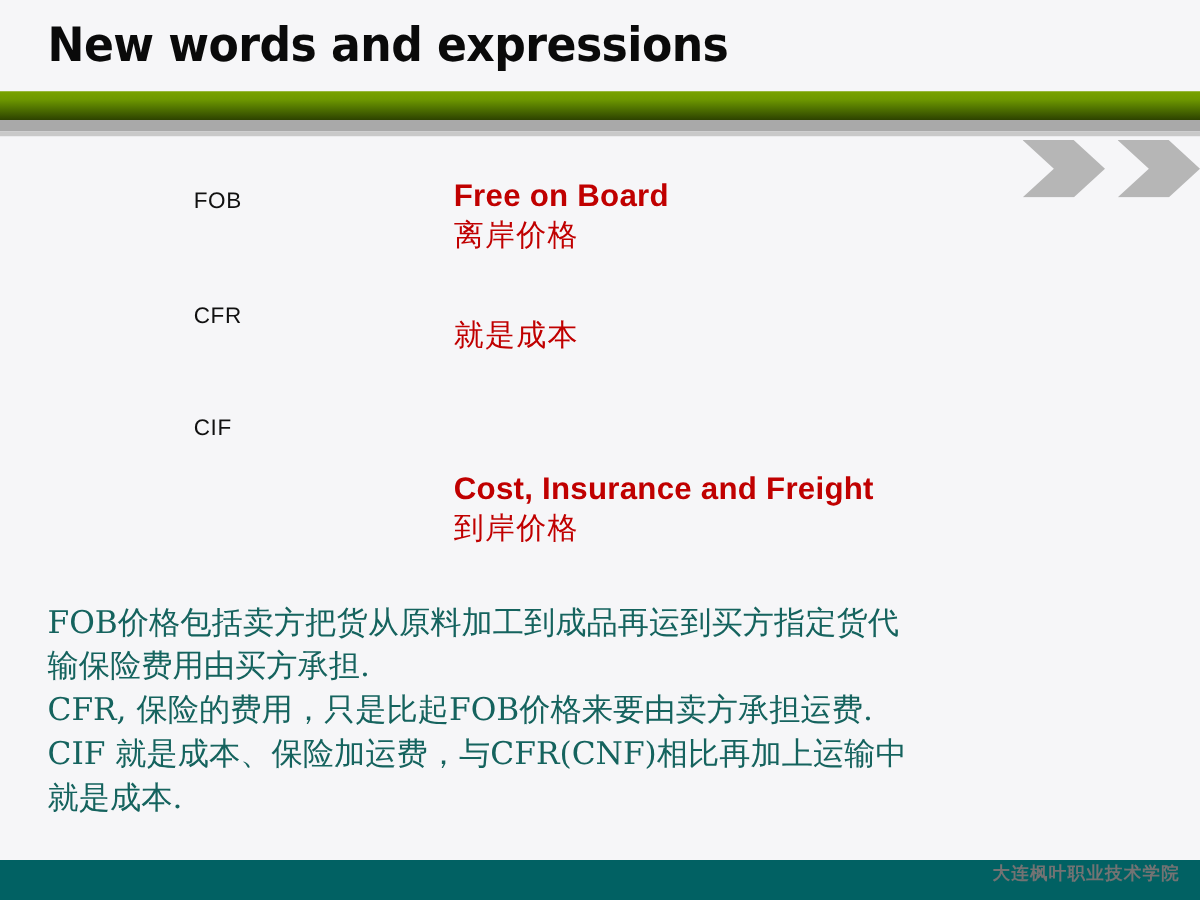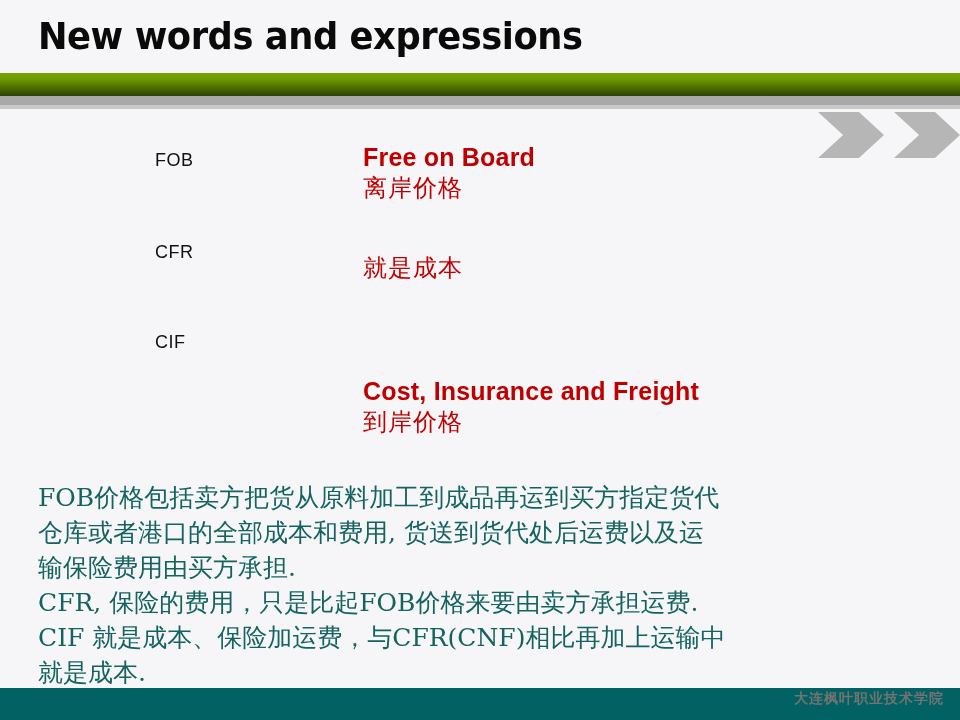--- a/index.html
+++ b/index.html
@@ -185,21 +185,20 @@
 <div class="term-def" id="term-def-1">
   <div class="term-zh">就是成本</div>
 </div>
 <div class="term-def" id="term-def-2">
   <div class="term-en">Cost, Insurance and Freight</div>
   <div class="term-zh">到岸价格</div>
 </div>
 
 <div id="body-text">
   <div class="body-line">FOB价格包括卖方把货从原料加工到成品再运到买方指定货代</div>
-  <div class="body-line">仓库或者港口的全部成本和费用, 货送到货代处后运费以及运</div>
   <div class="body-line">输保险费用由买方承担.</div>
   <div class="body-line">CFR,  保险的费用，只是比起FOB价格来要由卖方承担运费.</div>
   <div class="body-line">CIF  就是成本、保险加运费，与CFR(CNF)相比再加上运输中</div>
   <div class="body-line">就是成本.</div>
 </div>
 
 <div id="footer-bar"></div>
 <div id="footer-text">大连枫叶职业技术学院</div>
 
 </body></html>

